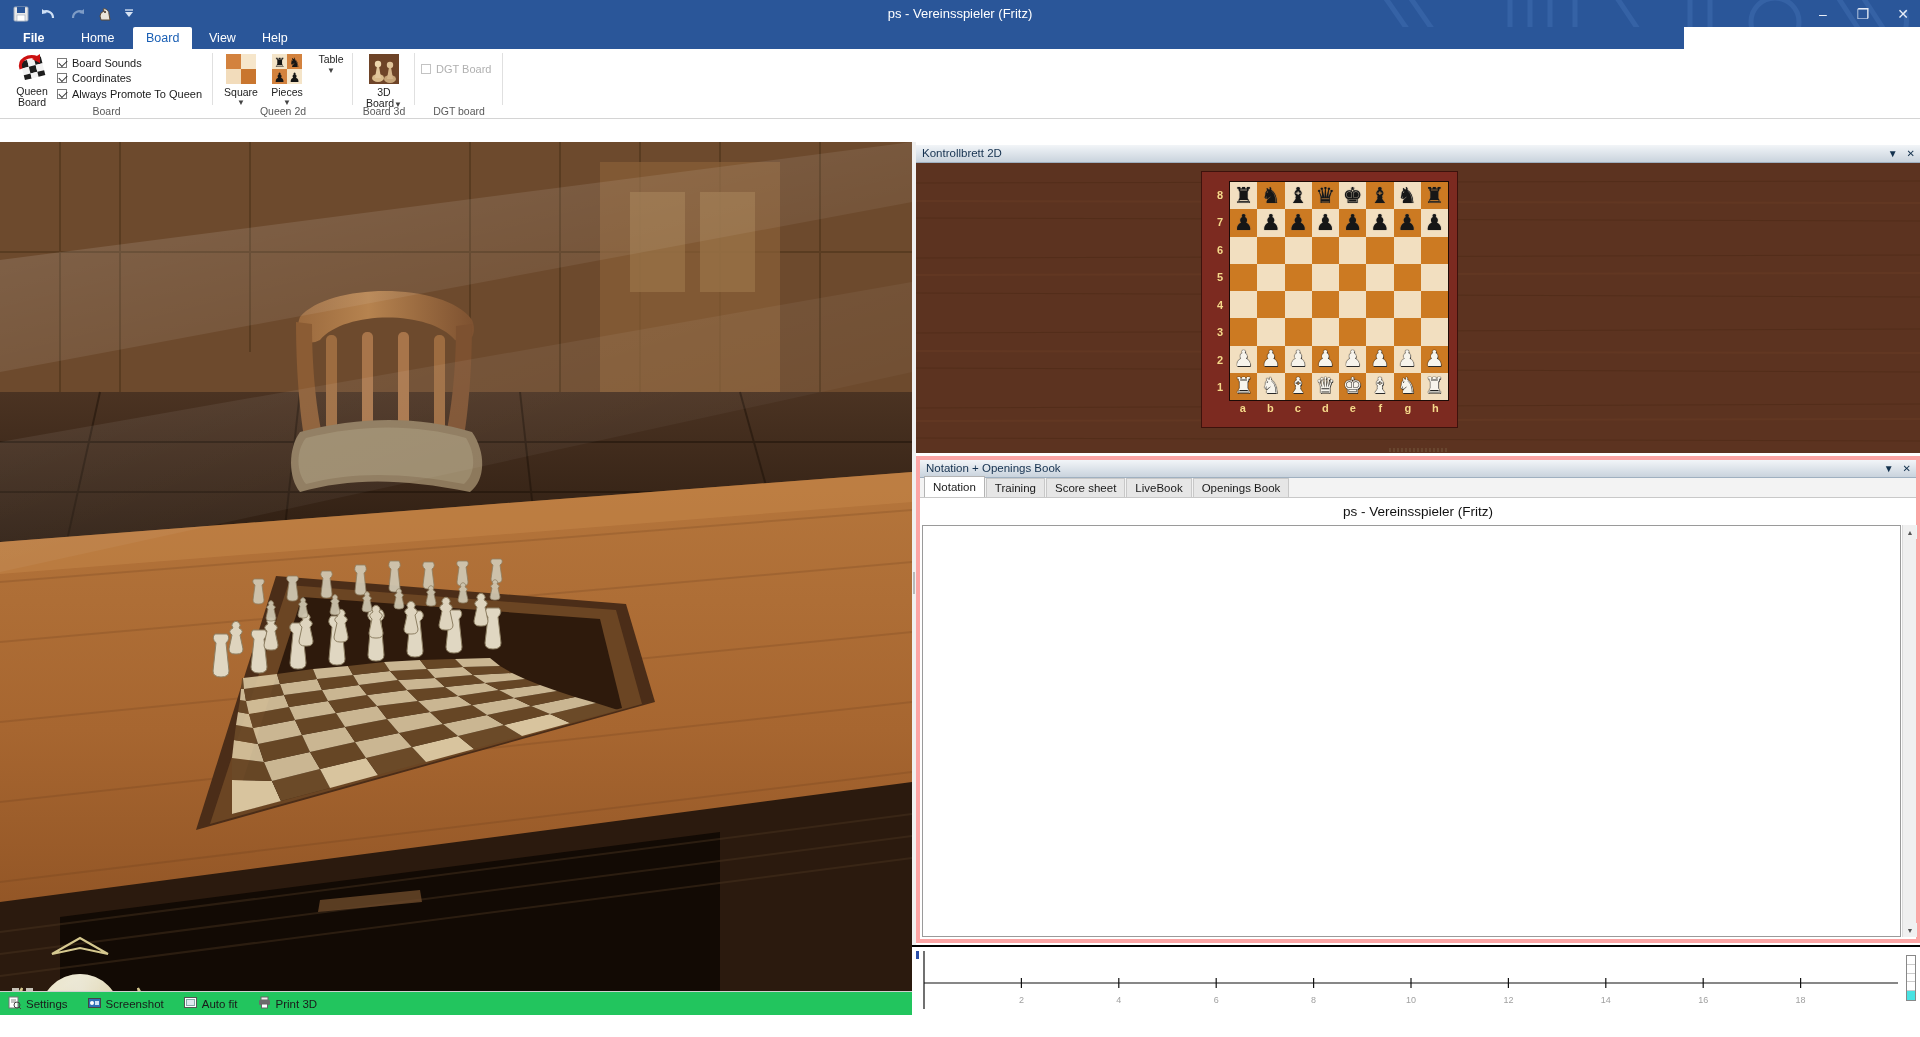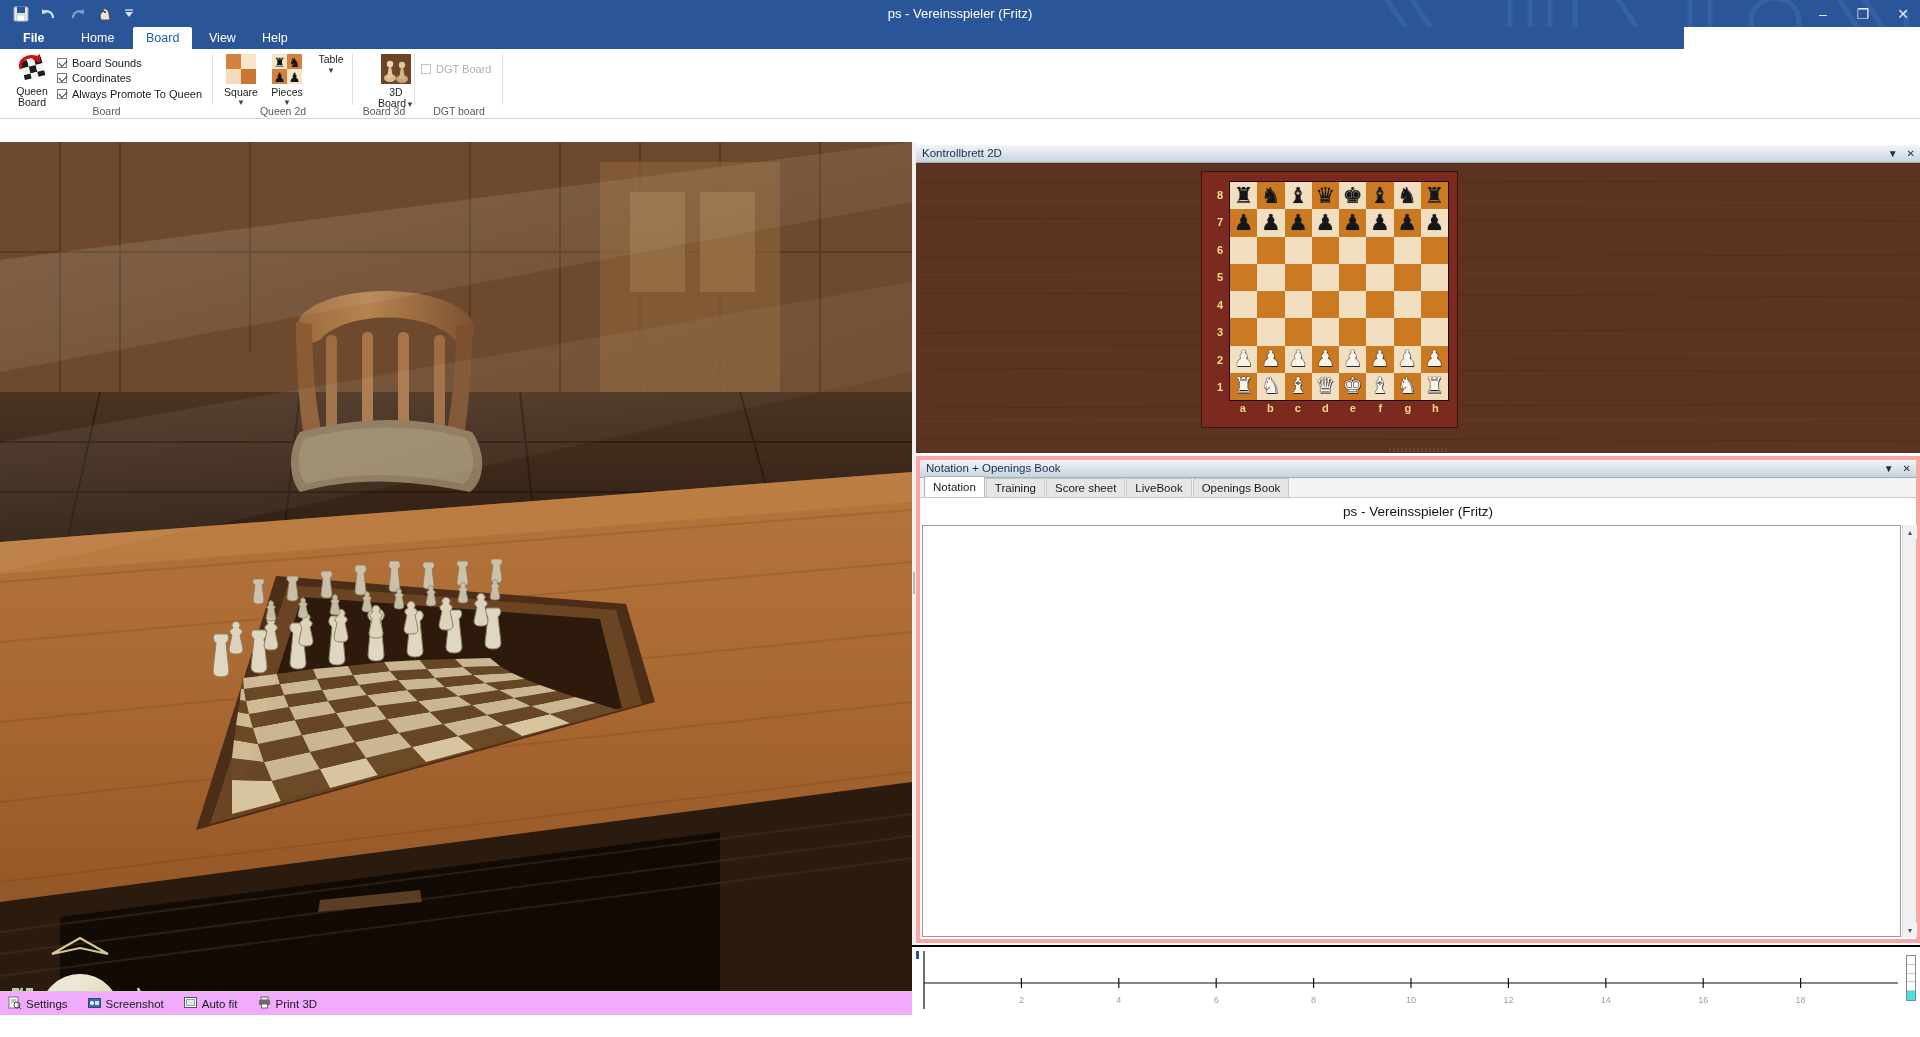--- a/index.html
+++ b/index.html
@@ -90,21 +90,21 @@
 
   
   .view3d {
     position: absolute; left: 0; top: 142px; width: 912px; height: 849px;
     overflow: hidden; background: #2b1a10;
   }
   .scene { position: absolute; inset: 0; }
 
   .bottombar3d {
     position: absolute; left: 0; top: 991px; width: 912px; height: 24px;
-    background: #f0abfc; border-top: 1px solid #cfcfcf;
+    background: #22c55e; border-top: 1px solid #cfcfcf;
     display: flex; align-items: center; gap: 20px; padding-left: 8px;
   }
   .bb-item { display: flex; align-items: center; gap: 5px; font-size: 11.5px; color: #1a1a1a; cursor: pointer; }
 
   .statusbar {
     position: absolute; left: 0; top: 1015px; width: 1920px; height: 22px;
     background: #f0f0f0; border-top: 1px solid #d8d8d8;
     font-size: 11.5px; color: #333; line-height: 22px; padding-left: 8px;
   }
 
@@ -355,21 +355,21 @@
         <span class="ico swatch" style="background:#8b5a3c"></span>
         <span>Table</span>
         <span class="caret">▼</span>
       </div>
 
       <div class="glabel">Queen 2d</div>
       <div class="gsep"></div>
     </div>
 
     <div class="rgroup" style="left:353px; width:62px;">
-      <div class="bigbtn" style="left:20px; top:5px; width:46px;">
+      <div class="bigbtn" style="left:8px; top:5px; width:46px;">
         <span class="ico swatch">
           <svg width="30" height="30" viewBox="0 0 30 30">
             <rect width="30" height="30" fill="#6e4428"></rect>
             <ellipse cx="9" cy="24" rx="6" ry="4" fill="#d9bb8c"></ellipse>
             <path d="M6 24 L8 12 L10 12 L12 24 Z" fill="#e2c79c"></path>
             <circle cx="9" cy="10" r="3.2" fill="#eed7ae"></circle>
             <ellipse cx="21" cy="25" rx="6" ry="4" fill="#c6a478"></ellipse>
             <path d="M18 25 L20 13 L22 13 L24 25 Z" fill="#d4b489"></path>
             <circle cx="21" cy="11" r="3.2" fill="#e0c49a"></circle>
           </svg>

